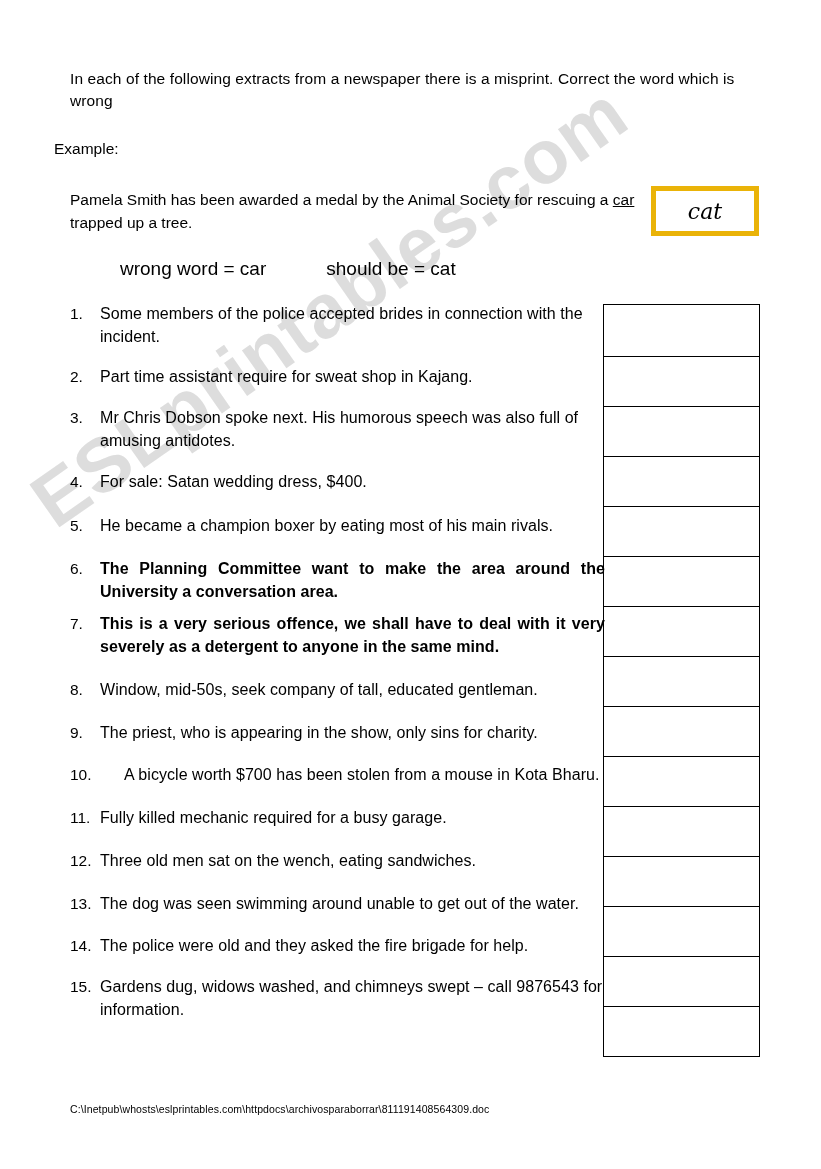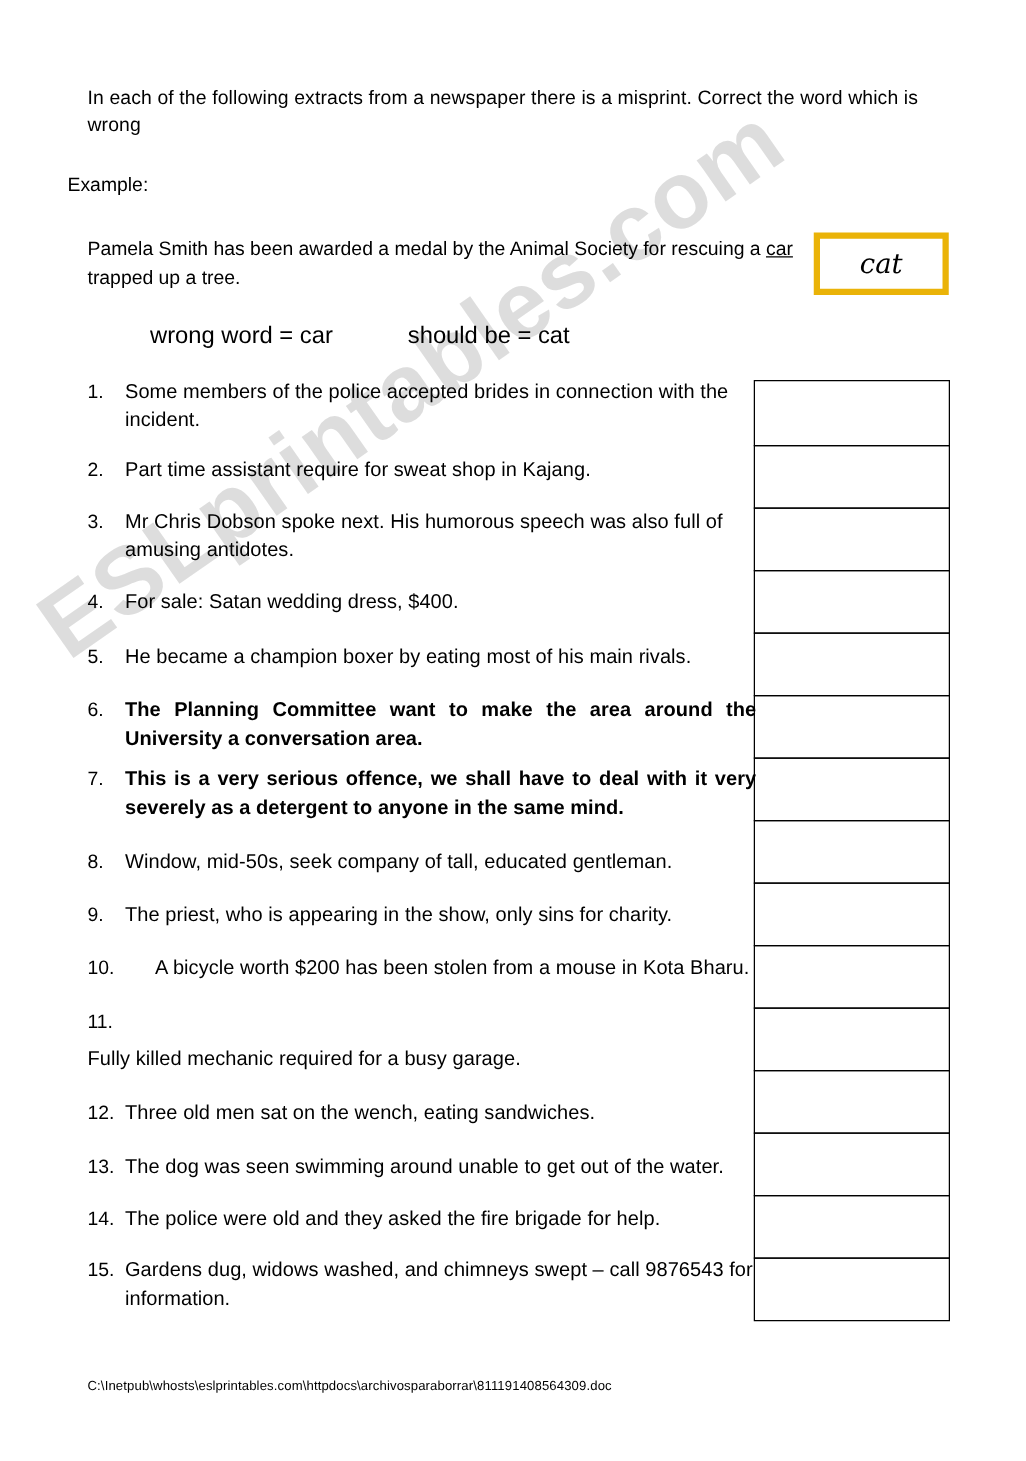--- a/index.html
+++ b/index.html
@@ -214,23 +214,23 @@
         <div class="qrow" style="margin-bottom: 20px;">
           <div class="qnum">8.</div>
           <div class="qtext">Window, mid-50s, seek company of tall, educated gentleman.</div>
         </div>
         <div class="qrow" style="margin-bottom: 20px;">
           <div class="qnum">9.</div>
           <div class="qtext">The priest, who is appearing in the show, only sins for charity.</div>
         </div>
         <div class="qrow" style="margin-bottom: 20px; gap: 24px;">
           <div class="qnum">10.</div>
-          <div class="qtext">A bicycle worth $200 has been stolen from a mouse in Kota Bharu.</div>
-        </div>
-        <div class="qrow" style="margin-bottom: 20px; flex-direction: column;">
+          <div class="qtext">A bicycle worth $700 has been stolen from a mouse in Kota Bharu.</div>
+        </div>
+        <div class="qrow" style="margin-bottom: 20px;">
           <div class="qnum">11.</div>
           <div class="qtext">Fully killed mechanic required for a busy garage.</div>
         </div>
         <div class="qrow" style="margin-bottom: 20px;">
           <div class="qnum">12.</div>
           <div class="qtext">Three old men sat on the wench, eating sandwiches.</div>
         </div>
         <div class="qrow" style="margin-bottom: 20px;">
           <div class="qnum">13.</div>
           <div class="qtext">The dog was seen swimming around unable to get out of the water.</div>

